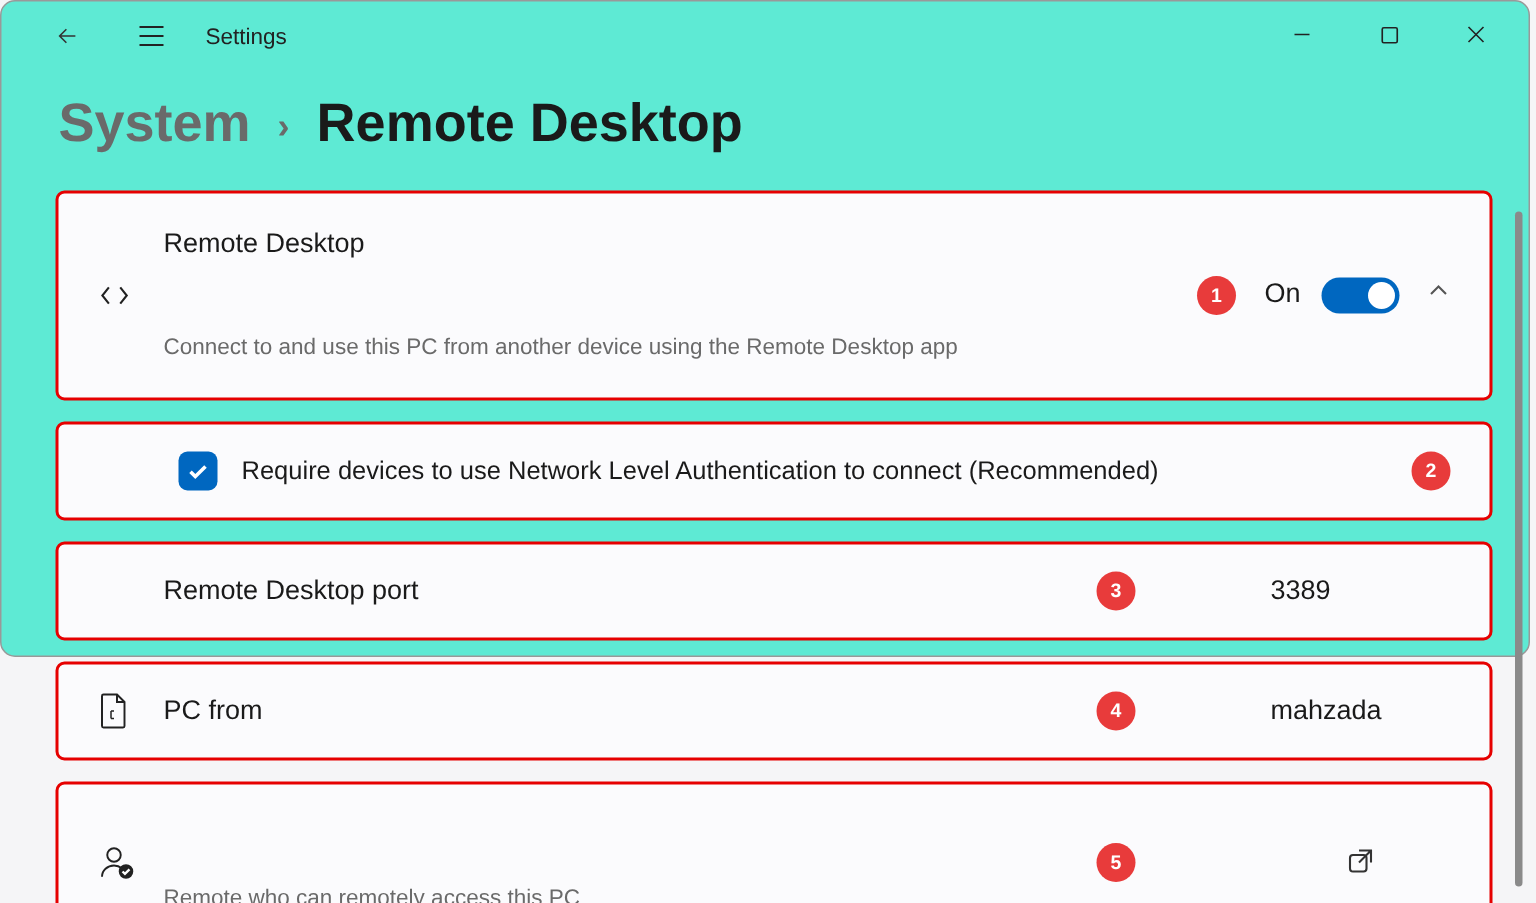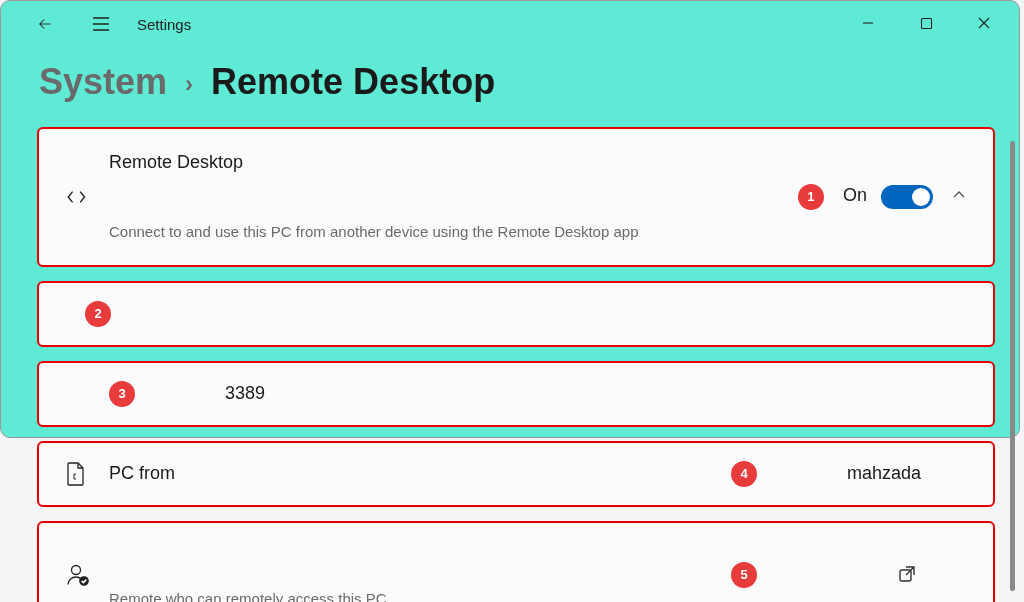--- a/index.html
+++ b/index.html
@@ -277,25 +277,36 @@
         <div class="toggle"></div>
       </div>
       <div class="chevron">
         <svg width="16" height="16" viewBox="0 0 16 16" fill="none" stroke="currentColor" stroke-width="1.4">
             <path d="M3 10l5-5 5 5"></path>
           </svg>
       </div>
     </div>
 
     <div class="card">
+      <div class="checkbox-row" style="flex:1">
+        <div class="checkbox">
+          <svg width="16" height="16" viewBox="0 0 16 16" fill="none" stroke="#fff" stroke-width="2.4">
+              <path d="M3 8.5l3.2 3.2L13 5"></path>
+            </svg>
+        </div>
+        <span class="cb-label">Require devices to use Network Level Authentication to connect (Recommended)</span>
+      </div>
       <div class="badge" style="margin-left:20px">2</div>
     </div>
 
     <div class="card">
       <div class="icon-col"></div>
+      <div class="text-col">
+        <div class="row-title">Remote Desktop port</div>
+      </div>
       <div class="right-area">
         <div class="badge">3</div>
         <span class="value-text">3389</span>
       </div>
     </div>
 
     <div class="card">
       <div class="icon-col">
         <svg width="22" height="26" viewBox="0 0 22 26" fill="none" stroke="#222" stroke-width="1.3">
             <path d="M4 2h9l5 5v16a1 1 0 0 1-1 1H4a1 1 0 0 1-1-1V3a1 1 0 0 1 1-1z"></path>

